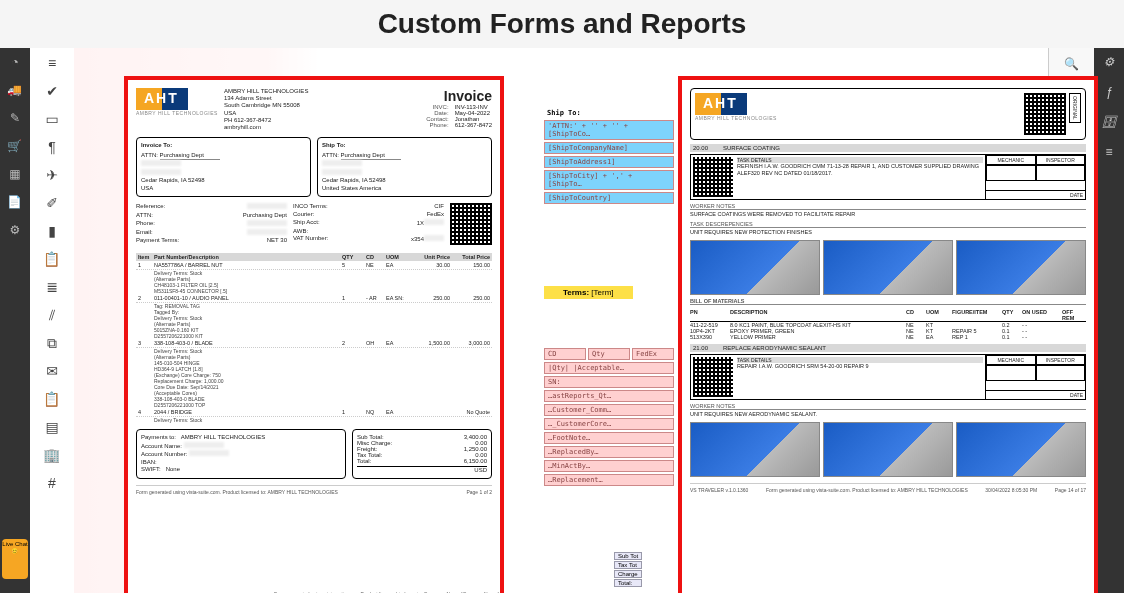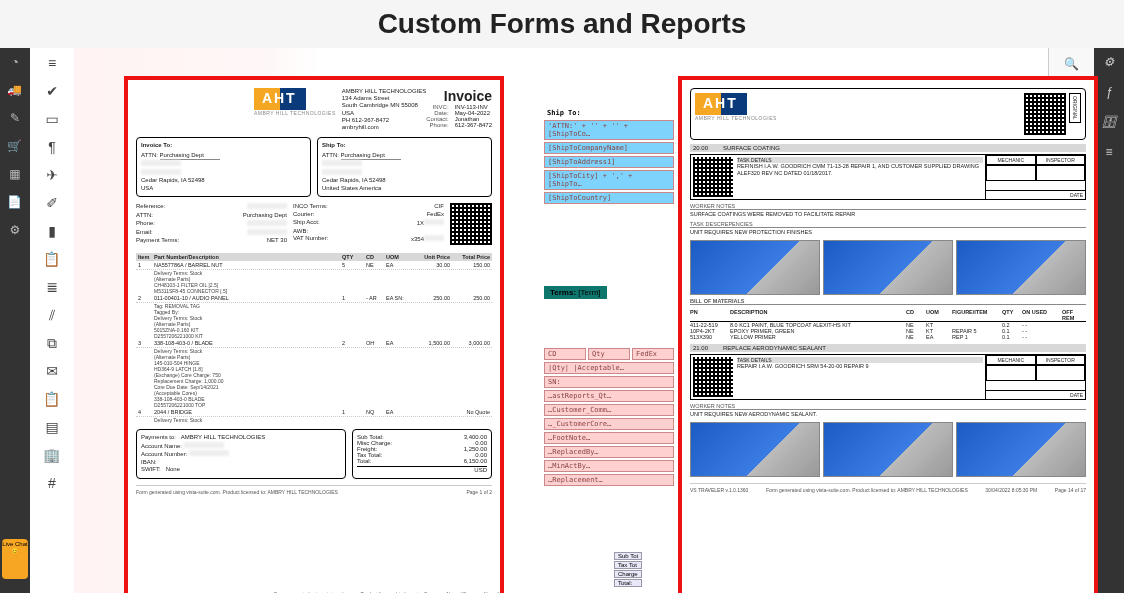--- a/index.html
+++ b/index.html
@@ -9,31 +9,31 @@
 .left-rail { width: 30px; background: #333; display: flex; flex-direction: column; align-items: center; padding-top: 6px; gap: 12px; }
 .left-rail .ic { width: 16px; height: 16px; color: #bbb; display: flex; align-items: center; justify-content: center; font-size: 12px; }
 .icon-col { width: 44px; background: #fff; display: flex; flex-direction: column; align-items: center; padding-top: 4px; gap: 6px; }
 .icon-col .ic { width: 22px; height: 22px; color: #444; display: flex; align-items: center; justify-content: center; font-size: 14px; }
 .canvas { flex: 1; position: relative; background: #fff; }
 .bg-layer { position: absolute; inset: 0; background: linear-gradient(90deg, #ffd9d9 0%, #ffe8e8 20%, #fff 25%), linear-gradient(0deg, #eef 0%, #fff 10%); opacity: 0.3; }
 .placeholder-strip { position: absolute; left: 470px; top: 60px; width: 130px; }
 .placeholder-strip .ph { background: #7dd3fc; border: 1px solid #c88; font-size: 7px; padding: 1px 3px; margin-bottom: 2px; color: #844; font-family: monospace; }
 .placeholder-strip2 { position: absolute; left: 470px; top: 300px; width: 130px; }
 .placeholder-strip2 .ph { background: #ffd0d0; border: 1px solid #c88; font-size: 7px; padding: 1px 3px; margin-bottom: 2px; color: #844; font-family: monospace; }
-.term-row { position: absolute; left: 470px; top: 238px; font-size: 8px; background: #0f766e; padding: 2px 6px; }
+.term-row { position: absolute; left: 470px; top: 238px; font-size: 8px; background: #fde047; padding: 2px 19px; }
 .doc-frame { position: absolute; border: 4px solid #e11; background: #fff; font-size: 7px; color: #222; }
 .invoice-doc { left: 50px; top: 28px; width: 380px; height: 535px; padding: 8px; }
 .traveler-doc { left: 604px; top: 28px; width: 420px; height: 535px; padding: 8px; }
 .right-rail { width: 30px; background: #333; display: flex; flex-direction: column; align-items: center; padding-top: 6px; gap: 14px; }
 .right-rail .ic { width: 16px; height: 16px; color: #ccc; display: flex; align-items: center; justify-content: center; font-size: 12px; font-style: italic; }
 .right-panel { width: 46px; background: #f8f8f8; border-left: 1px solid #ccc; display: flex; flex-direction: column; align-items: center; padding-top: 6px; gap: 10px; }
 .right-panel .tool-ic { width: 20px; height: 20px; font-size: 12px; color: #555; display: flex; align-items: center; justify-content: center; }
 .live-chat { position: absolute; left: 2px; bottom: 14px; width: 26px; height: 40px; background: #f6a623; border-radius: 4px; font-size: 6px; color: #000; text-align: center; padding-top: 2px; }
 
-.inv-header { display: flex; justify-content: flex-end; }
+.inv-header { display: flex; justify-content: space-between; }
 .logo-box { display: flex; align-items: flex-start; gap: 2px; }
 .logo-mark { width: 52px; height: 22px; background: linear-gradient(90deg, #f5a623 0%, #f5a623 50%, #0a3a7a 50%); position: relative; }
 .logo-mark::after { content: "AHT"; position: absolute; left: 8px; top: 2px; color: #fff; font-weight: bold; font-size: 14px; letter-spacing: 2px; }
 .logo-sub { font-size: 5px; color: #888; letter-spacing: 0.5px; }
 .company-info { font-size: 6px; margin-left: 4px; line-height: 1.2; }
 .inv-title-block { text-align: right; }
 .inv-title { font-size: 14px; font-weight: bold; }
 .inv-meta { font-size: 6px; display: grid; grid-template-columns: auto auto; gap: 0 6px; text-align: right; }
 .inv-meta span:nth-child(odd) { text-align: right; color: #555; }
 .inv-meta span:nth-child(even) { text-align: left; }

